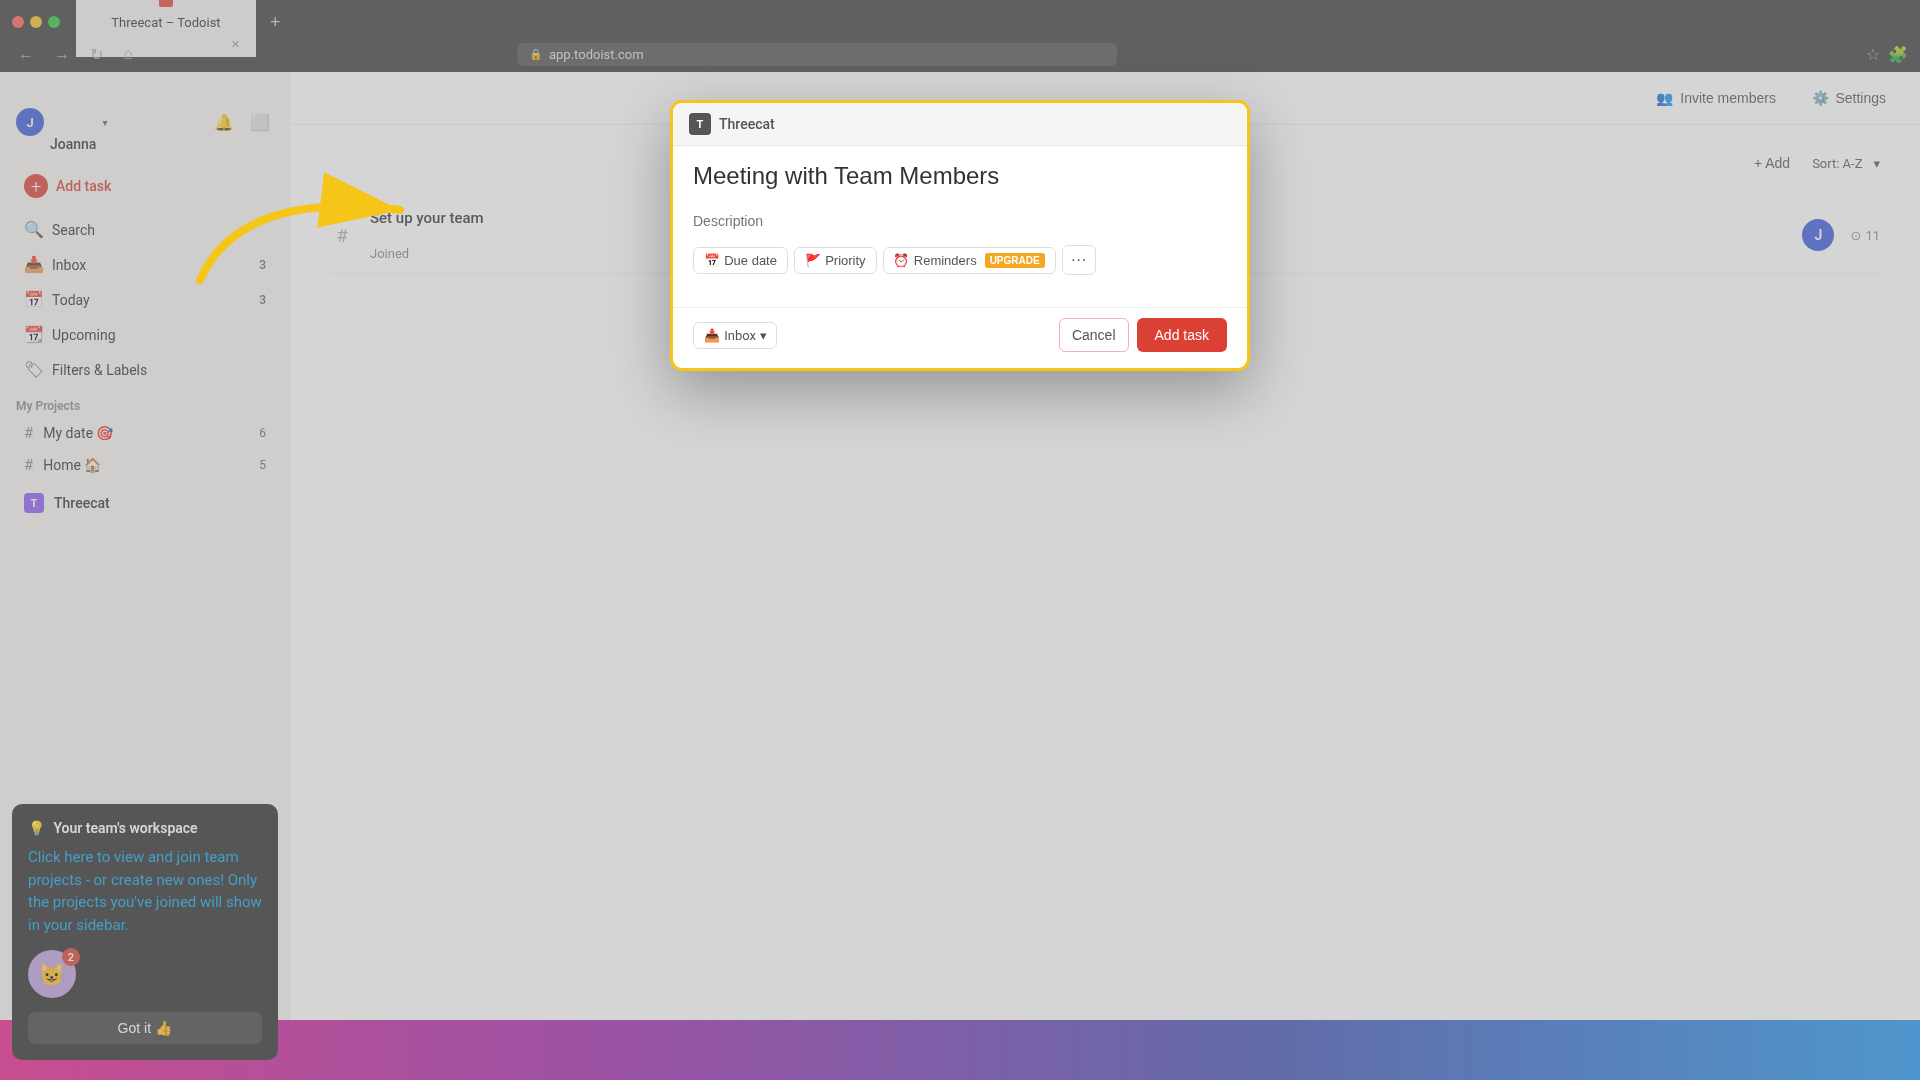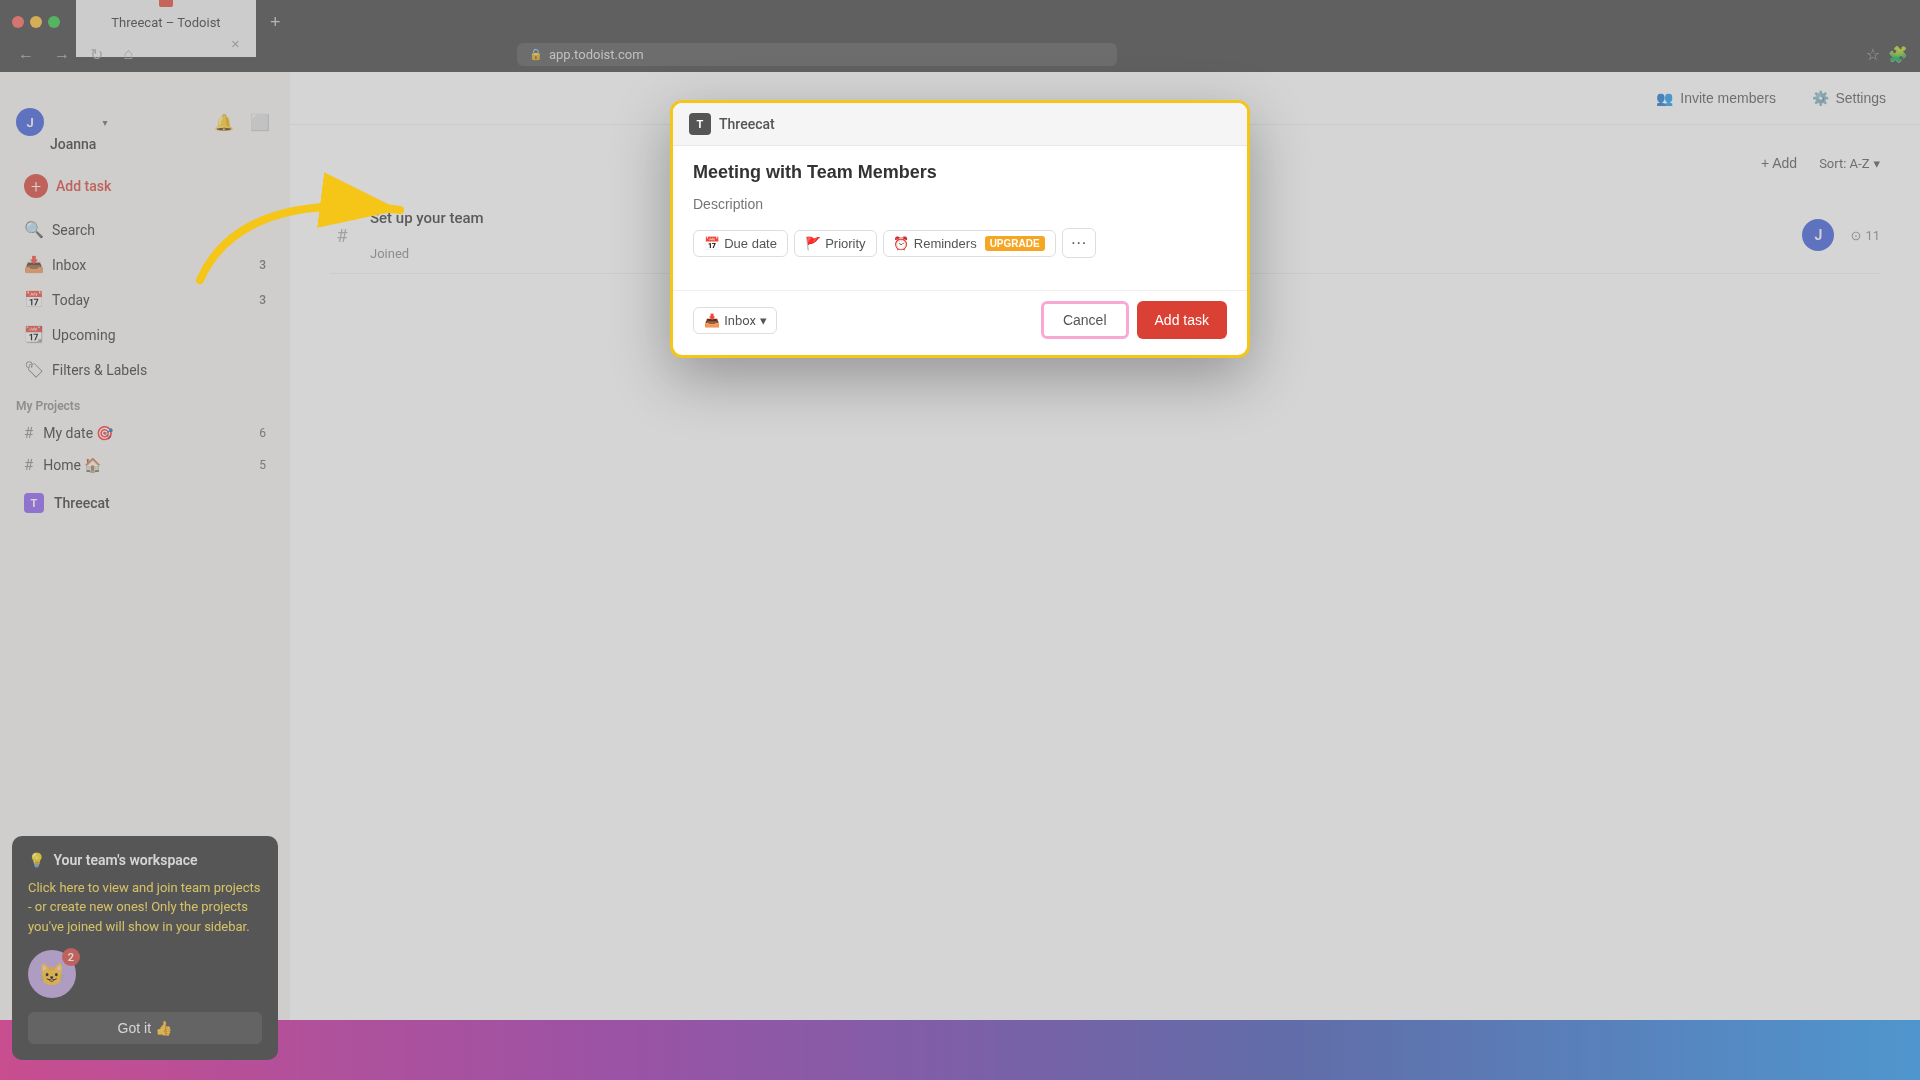--- a/index.html
+++ b/index.html
@@ -265,22 +265,22 @@
     }
     .workspace-tooltip-header {
       display: flex;
       align-items: center;
       gap: 8px;
       font-weight: 600;
       font-size: 14px;
       margin-bottom: 10px;
     }
     .workspace-tooltip-text {
-      font-size: 13px;
-      color: #fde047;
+      font-size: 15px;
+      color: #0ea5e9;
       line-height: 1.5;
       margin-bottom: 14px;
     }
     .workspace-avatar-wrapper {
       position: relative;
       display: inline-block;
       margin-bottom: 14px;
     }
     .workspace-avatar {
       width: 48px;
@@ -356,21 +356,21 @@
     .main-toolbar {
       display: flex;
       justify-content: flex-end;
       align-items: center;
       margin-bottom: 20px;
       gap: 12px;
     }
     .sort-select {
       display: flex;
       align-items: center;
-      gap: 4px;
+      gap: 11px;
       font-size: 13px;
       color: #555;
       cursor: pointer;
       border: none;
       background: none;
     }
 
     .project-row {
       display: flex;
       align-items: center;
@@ -463,27 +463,27 @@
     }
     .modal-workspace-name {
       font-size: 14px;
       color: #555;
       font-weight: 500;
     }
     .modal-body {
       padding: 16px 20px;
     }
     .task-title-input {
-      font-size: 18px;
-      font-weight: 700;
+      font-size: 24px;
+      font-weight: 400;
       color: #333;
       border: none;
       outline: none;
       width: 100%;
-      margin-bottom: 11px;
+      margin-bottom: 21px;
       background: transparent;
     }
     .task-description-input {
       font-size: 14px;
       color: #aaa;
       border: none;
       outline: none;
       width: 100%;
       background: transparent;
       margin-bottom: 16px;
@@ -543,23 +543,23 @@
       border-radius: 6px;
       padding: 5px 10px;
       background: white;
     }
     .modal-actions {
       display: flex;
       gap: 8px;
     }
     .cancel-btn {
       background: white;
-      border: 3px solid #f9a8d4;
-      border-radius: 6px;
-      padding: 8px 19px;
+      border: 1px solid #f9a8d4;
+      border-radius: 6px;
+      padding: 8px 12px;
       font-size: 14px;
       color: #555;
       cursor: pointer;
     }
     .add-task-btn {
       background: #db4035;
       border: none;
       border-radius: 6px;
       padding: 8px 18px;
       font-size: 14px;

